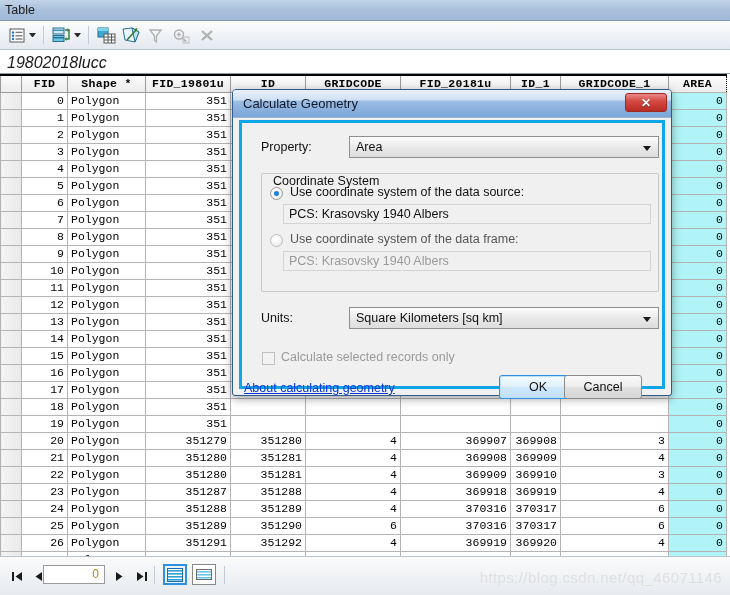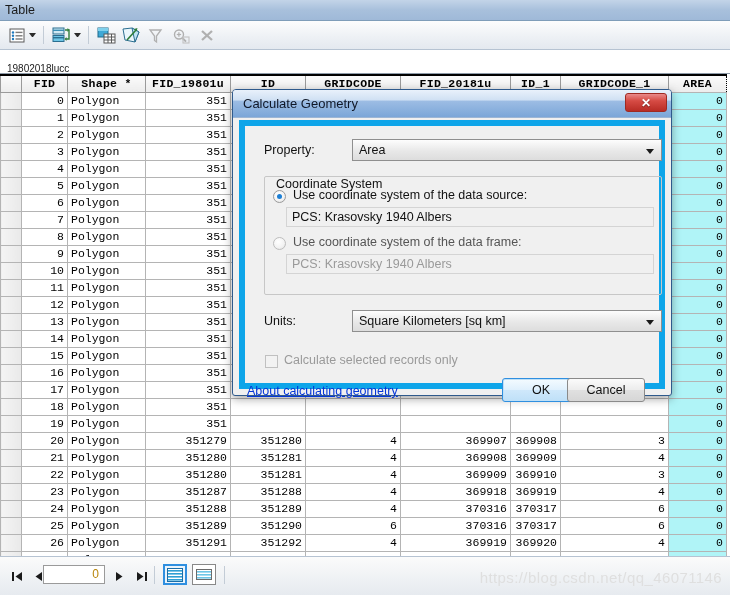--- a/index.html
+++ b/index.html
@@ -51,22 +51,22 @@
     border-top: 4px solid #2b2b2b;
   }
 
   
   .layerstrip {
     position: absolute; left: 0; top: 50px; width: 730px; height: 24px;
     background: #ffffff;
     border-bottom: 1px solid #8d9aa8;
   }
   .layerstrip .lname {
-    position: absolute; left: 7px; top: 13px;
-    font-size: 10px; color: #1b1b1b;
+    position: absolute; left: 7px; top: 4px;
+    font-size: 16px; color: #1b1b1b; font-style: italic;
   }
 
   
   .tablewrap {
     position: absolute; left: 0; top: 74px; width: 730px; height: 482px;
     background: #ffffff;
     overflow: hidden;
   }
   table.grid {
     border-collapse: collapse;
@@ -181,21 +181,21 @@
     width: 42px; height: 19px;
     background: linear-gradient(to bottom,#e98a8a 0%,#d64b44 40%,#b82c25 100%);
     border: 1px solid #9e2a22; border-radius: 3px;
     display: flex; align-items: center; justify-content: center;
     color: #fff; font-size: 12px; font-weight: bold;
     text-shadow: 0 1px 1px rgba(0,0,0,.45);
   }
   .dlg-body {
     position: absolute; left: 6px; top: 30px; right: 6px; bottom: 6px;
     background: #f0f0f0;
-    border: 6px solid #0ea5e9;
+    border: 3px solid #0ea5e9;
     padding-left: 36px;
   }
   .lbl { position: absolute; font-size: 12.5px; color: #111; }
   .combo {
     position: absolute; height: 22px;
     background: linear-gradient(to bottom,#fdfdfd 0%,#e8e8e8 55%,#dddddd 100%);
     border: 1px solid #8f8f8f;
   }
   .combo .val {
     position: absolute; left: 6px; top: 3px;

